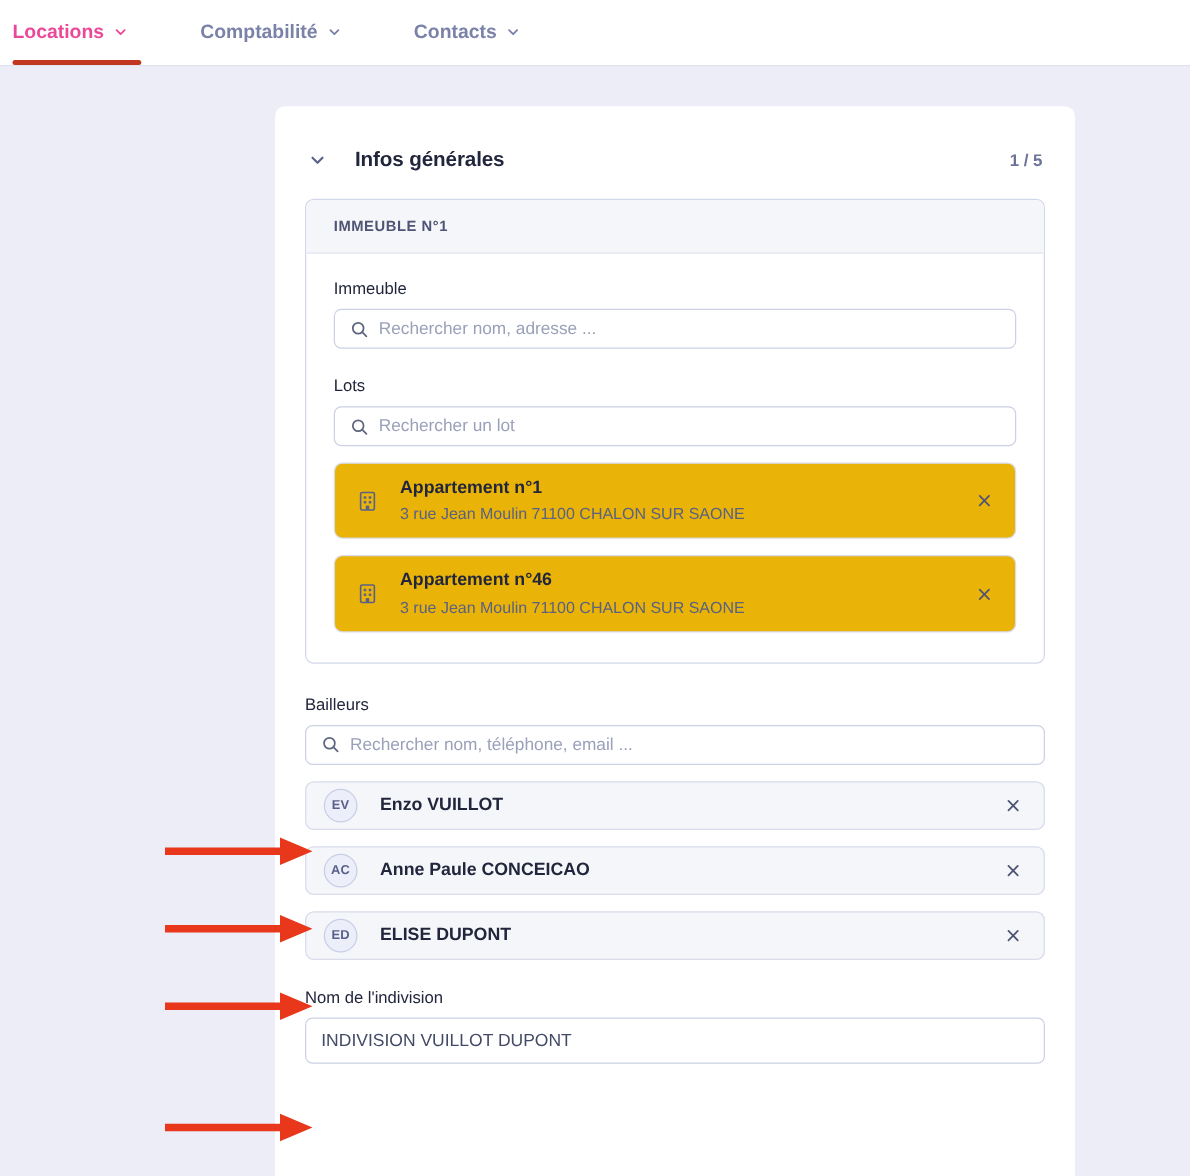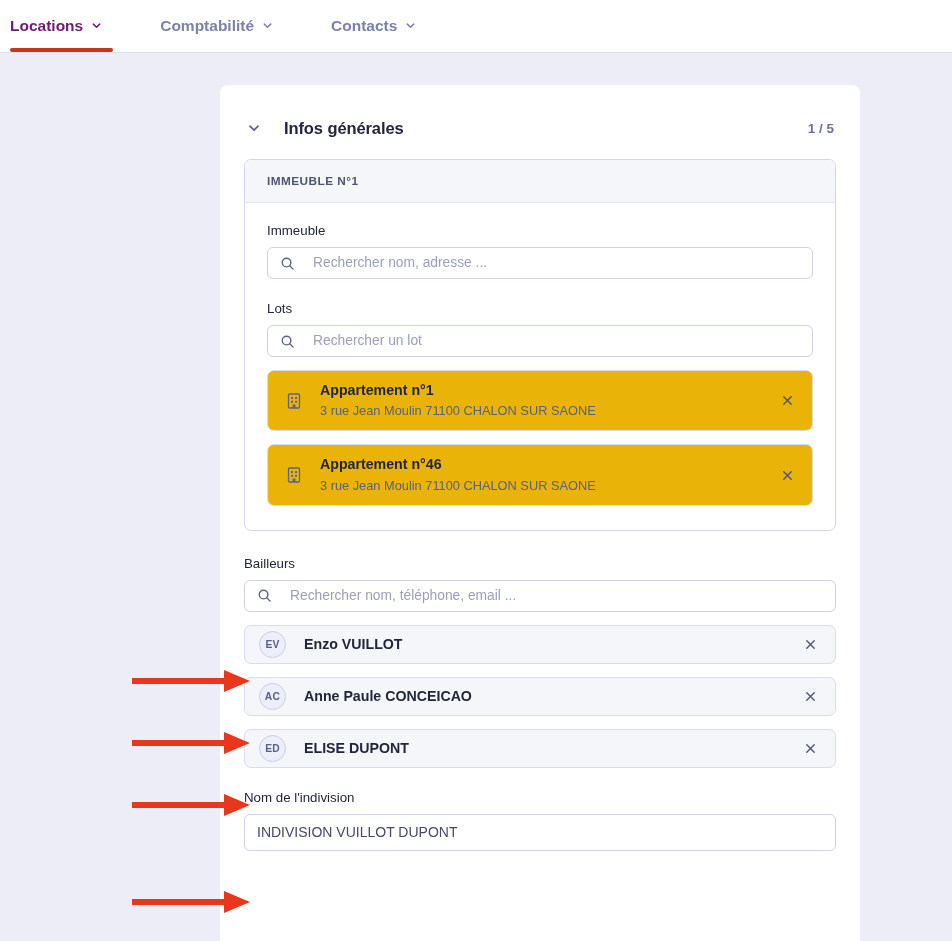--- a/index.html
+++ b/index.html
@@ -40,21 +40,21 @@
     height: 52px;
     padding: 0 22px 0 0;
     margin-right: 36px;
     font-size: 15.5px;
     font-weight: bold;
     color: #7b82a8;
     cursor: pointer;
     white-space: nowrap;
   }
   .nav-tab:first-child { padding-left: 0; }
-  .nav-tab.active { color: #701a75; }
+  .nav-tab.active { color: #ec4899; }
   .nav-tab.active::after {
     content: "";
     position: absolute;
     left: 0;
     bottom: 0;
     width: 103px;
     height: 4px;
     background: #c1371f;
     border-radius: 2px;
   }
@@ -136,21 +136,21 @@
   .field-label.spaced { margin-top: 22px; }
 
   .search-input {
     display: flex;
     align-items: center;
     height: 32px;
     border: 1px solid #ccd1e4;
     border-radius: 6px;
     background: #ffffff;
     padding: 0 12px;
-    gap: 18px;
+    gap: 8px;
     cursor: text;
   }
   .search-input .mag {
     width: 15px; height: 15px;
     color: #5e6casdf;
     color: #5e667f;
     flex: 0 0 auto;
   }
   .search-input .ph {
     font-size: 13.8px;

